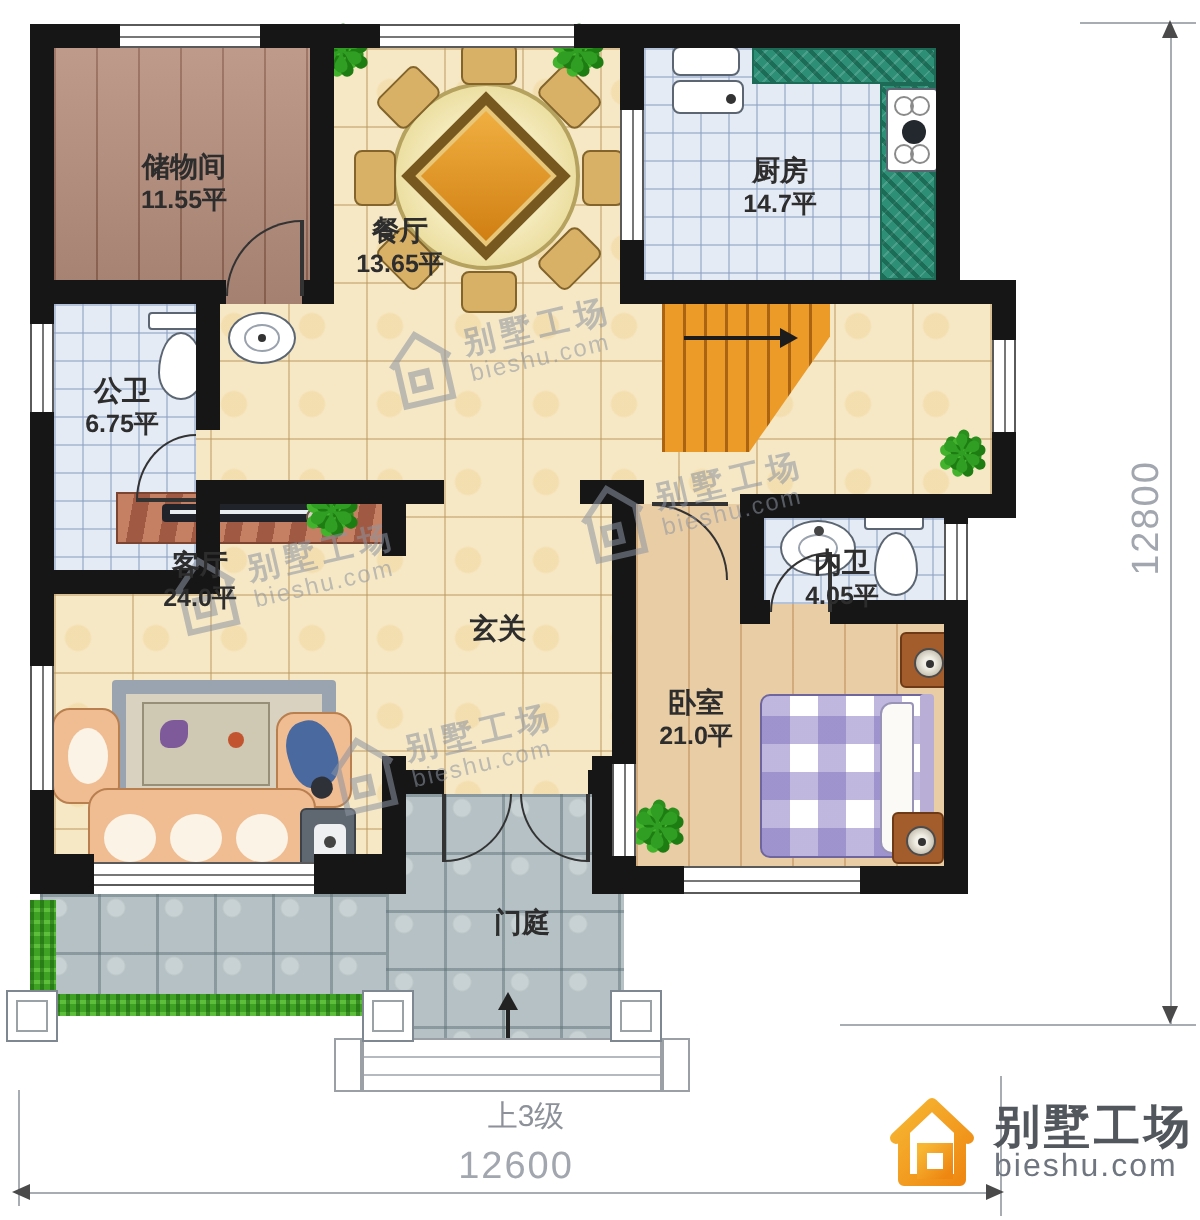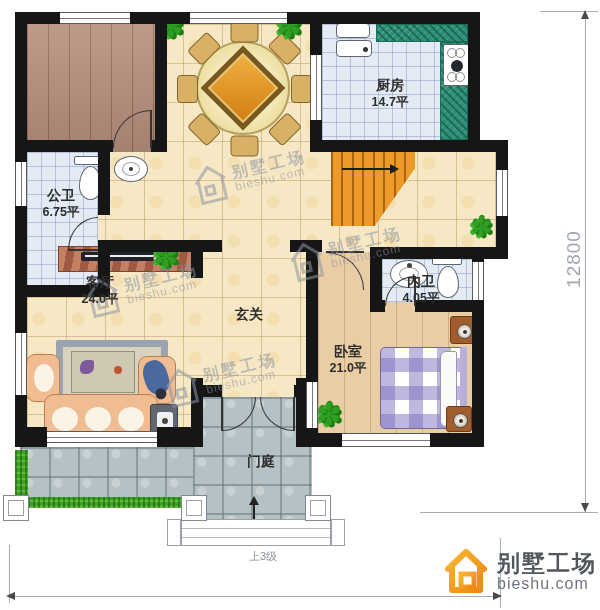--- a/index.html
+++ b/index.html
@@ -53,21 +53,21 @@
     background:radial-gradient(circle,#f2efe6 30%,#c9c4b4 70%);}
   .lamp::after{content:"";position:absolute;left:4.5px;top:4.5px;width:4px;height:4px;border-radius:50%;background:#333;}
   
   .rlabel{position:absolute;z-index:50;text-align:center;color:#2d2d2d;transform:translateX(-50%);
     line-height:1.3;white-space:nowrap;}
   .rlabel .nm{font-size:14px;font-weight:bold;display:block;}
   .rlabel .ar{font-size:12.5px;font-weight:bold;display:block;}
   
   .dline{position:absolute;background:#a8adb4;z-index:60;}
   .dim{position:absolute;color:#a2a7af;font-size:19px;letter-spacing:1px;z-index:60;text-align:center;}
-  .note{position:absolute;color:#8d929a;font-size:11px;z-index:60;text-align:center;}
+  .note{position:absolute;color:#8d929a;font-size:15px;z-index:60;text-align:center;}
   .tri{position:absolute;width:0;height:0;z-index:61;}
   
   .wm{position:absolute;display:flex;align-items:center;gap:5px;transform:rotate(-13deg);
     opacity:.55;z-index:45;pointer-events:none;}
   .wm .t1{font-size:16px;font-weight:bold;color:#8d94a2;letter-spacing:3px;line-height:1.1;}
   .wm .t2{font-size:12px;color:#8d94a2;letter-spacing:1px;line-height:1.1;}
   
   .col{position:absolute;width:26px;height:26px;background:#fff;border:1.5px solid #7f8890;z-index:43;box-sizing:border-box;}
   .col::after{content:"";position:absolute;left:4px;top:4px;right:4px;bottom:4px;border:1px solid #9aa2a8;}
   .steprect{position:absolute;background:#fff;border:1px solid #9aa0a6;z-index:5;box-sizing:border-box;}
@@ -307,20 +307,28 @@
   <div class="col" style="left:305px;top:495px;"></div>
   <div class="steprect" style="left:181px;top:519px;width:150px;height:27px;">
     <div style="position:absolute;left:0;right:0;top:8px;border-top:1px solid #b5bac0;"></div>
     <div style="position:absolute;left:0;right:0;top:17px;border-top:1px solid #b5bac0;"></div>
   </div>
   <div class="steprect" style="left:167px;top:519px;width:14px;height:27px;"></div>
   <div class="steprect" style="left:331px;top:519px;width:14px;height:27px;"></div>
   <div class="abs" style="left:253px;top:503px;width:2px;height:16px;background:#222;z-index:44;"></div>
   <div class="tri" style="left:249px;top:496px;border-left:5px solid transparent;border-right:5px solid transparent;border-bottom:9px solid #222;z-index:44;"></div>
 
+  <div class="rlabel" style="left:92px;top:74px;">
+    <span class="nm">储物间</span>
+      <span class="ar">11.55平</span>
+  </div>
+  <div class="rlabel" style="left:200px;top:106px;">
+    <span class="nm">餐厅</span>
+      <span class="ar">13.65平</span>
+  </div>
   <div class="rlabel" style="left:390px;top:76px;">
     <span class="nm">厨房</span>
       <span class="ar">14.7平</span>
   </div>
   <div class="rlabel" style="left:61px;top:186px;">
     <span class="nm">公卫</span>
       <span class="ar">6.75平</span>
   </div>
   <div class="rlabel" style="left:100px;top:273px;">
     <span class="nm">客厅</span>
@@ -346,20 +354,21 @@
   <div class="dline" style="left:420px;top:512px;width:178px;height:1px;"></div>
   <div class="tri" style="left:581px;top:10px;border-left:4.5px solid transparent;border-right:4.5px solid transparent;border-bottom:9px solid #4a4a4a;"></div>
   <div class="tri" style="left:581px;top:503px;border-left:4.5px solid transparent;border-right:4.5px solid transparent;border-top:9px solid #4a4a4a;"></div>
   <div class="dim" style="left:534px;top:248px;width:80px;transform:rotate(-90deg);">12800</div>
 
   <div class="dline" style="left:10px;top:596px;width:490px;height:1px;"></div>
   <div class="dline" style="left:9px;top:545px;width:1px;height:58px;"></div>
   <div class="dline" style="left:500px;top:538px;width:1px;height:70px;"></div>
   <div class="tri" style="left:6px;top:592px;border-top:4.5px solid transparent;border-bottom:4.5px solid transparent;border-right:9px solid #4a4a4a;"></div>
   <div class="tri" style="left:493px;top:592px;border-top:4.5px solid transparent;border-bottom:4.5px solid transparent;border-left:9px solid #4a4a4a;"></div>
+  <div class="dim" style="left:212px;top:573px;width:92px;">12600</div>
   <div class="note" style="left:233px;top:549px;width:60px;">上3级</div>
 
   <div id="logo">
     <svg width="46" height="50" viewBox="0 0 46 50">
       <defs>
           <linearGradient id="og" x1="0" y1="0" x2="1" y2="1">
         <stop offset="0" stop-color="#f7b733"></stop>
             <stop offset="1" stop-color="#ee8712"></stop>
       </linearGradient>
         </defs>

